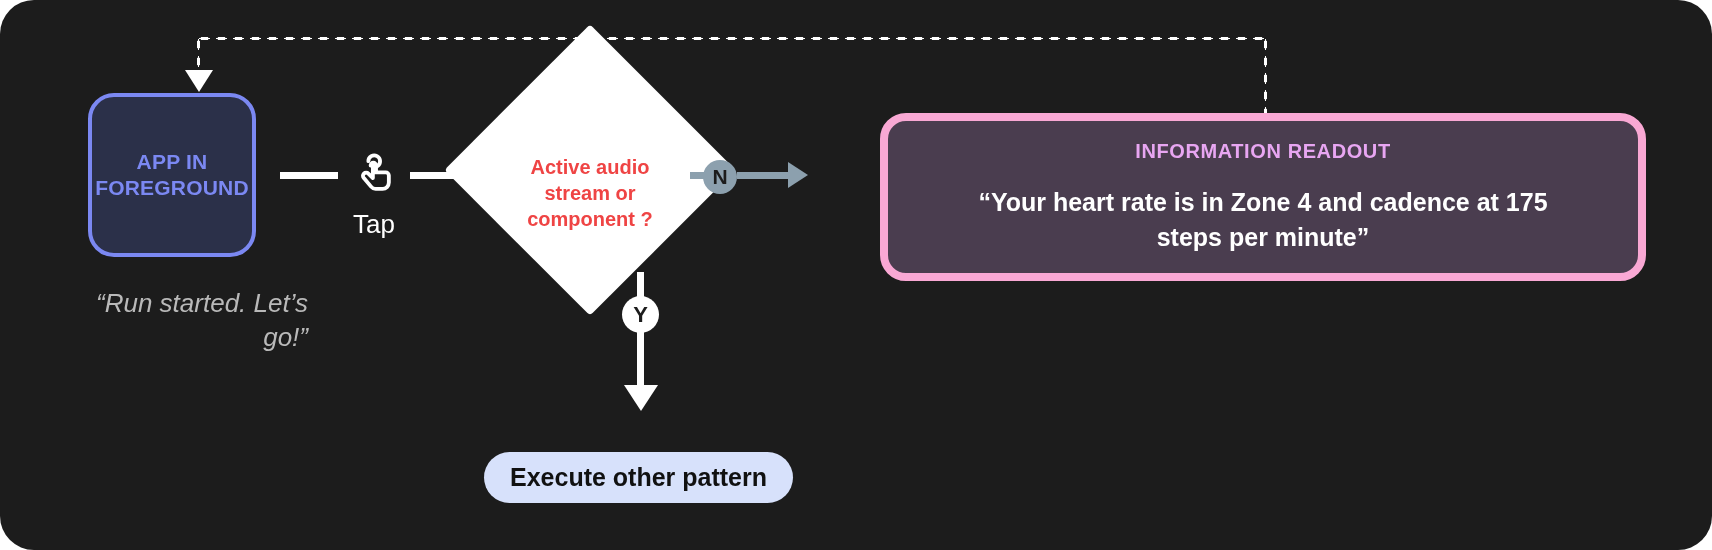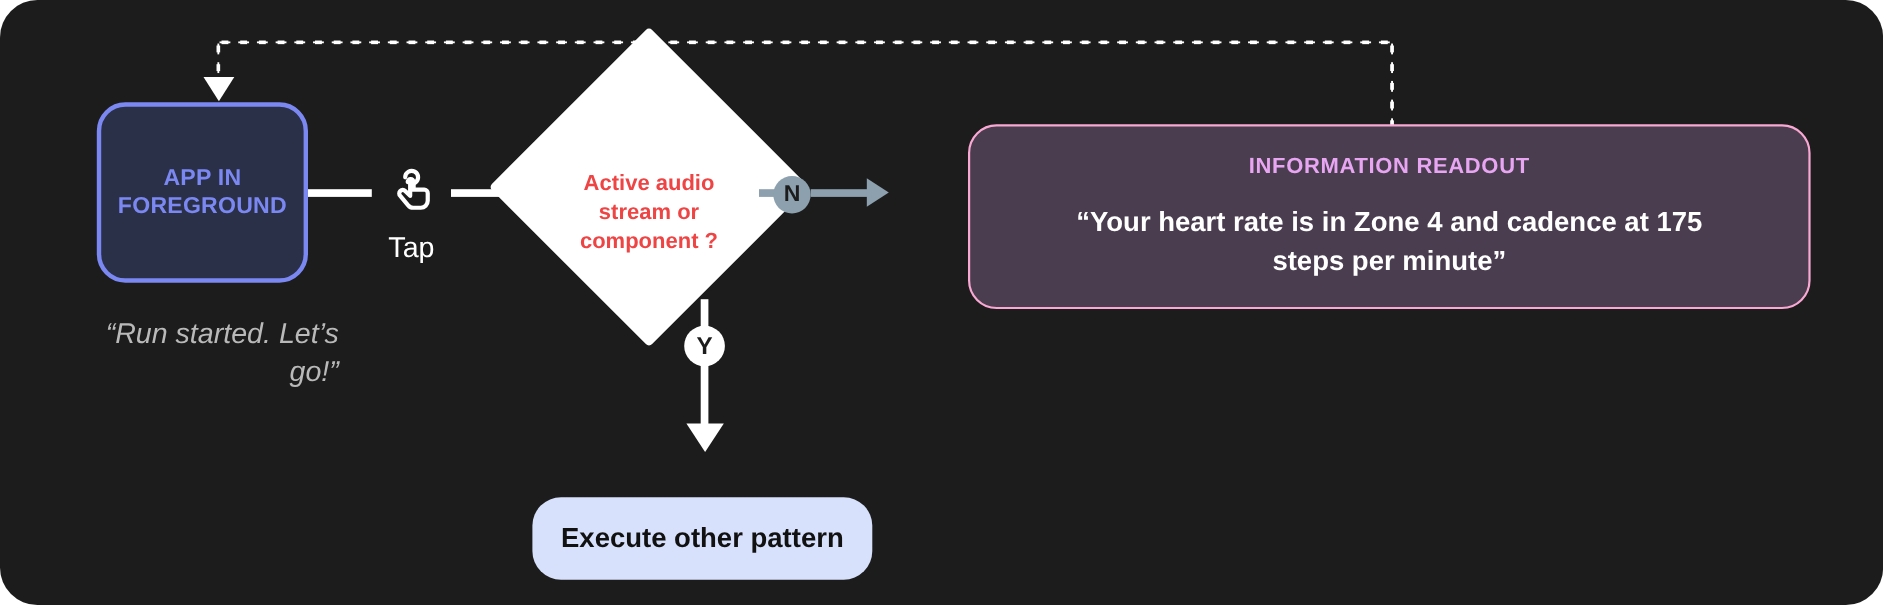--- a/index.html
+++ b/index.html
@@ -15,21 +15,21 @@
     border-radius: 34px;
     overflow: hidden;
     font-family: "Liberation Sans", sans-serif;
   }
   .abs { position: absolute; }
 
   
   #app-node {
     left: 88px;
     top: 93px;
-    width: 192px;
+    width: 168px;
     height: 164px;
     box-sizing: border-box;
     background: #2b3049;
     border: 4px solid #7b88f2;
     border-radius: 26px;
     display: flex;
     align-items: center;
     justify-content: center;
     text-align: center;
   }
@@ -147,36 +147,36 @@
     width: 0; height: 0;
     border-left: 17px solid transparent;
     border-right: 17px solid transparent;
     border-top: 26px solid #ffffff;
   }
 
   
   #pill-node {
     left: 484px; top: 452px;
     height: 51px;
-    padding: 12px 26px;
+    padding: 0 26px;
     background: #d7e1fb;
     border-radius: 26px;
     display: flex; align-items: center; justify-content: center;
     color: #111111;
     font-weight: bold;
     font-size: 25px;
   }
 
   
   #readout-node {
     left: 880px; top: 113px;
     width: 766px; height: 168px;
     box-sizing: border-box;
     background: #4a3d4f;
-    border: 2px solid #f9a8d4;
+    border: 8px solid #f9a8d4;
     border-radius: 26px;
     display: flex;
     flex-direction: column;
     align-items: center;
     justify-content: center;
     text-align: center;
   }
   #readout-title {
     color: #e8a6f2;
     font-weight: bold;

